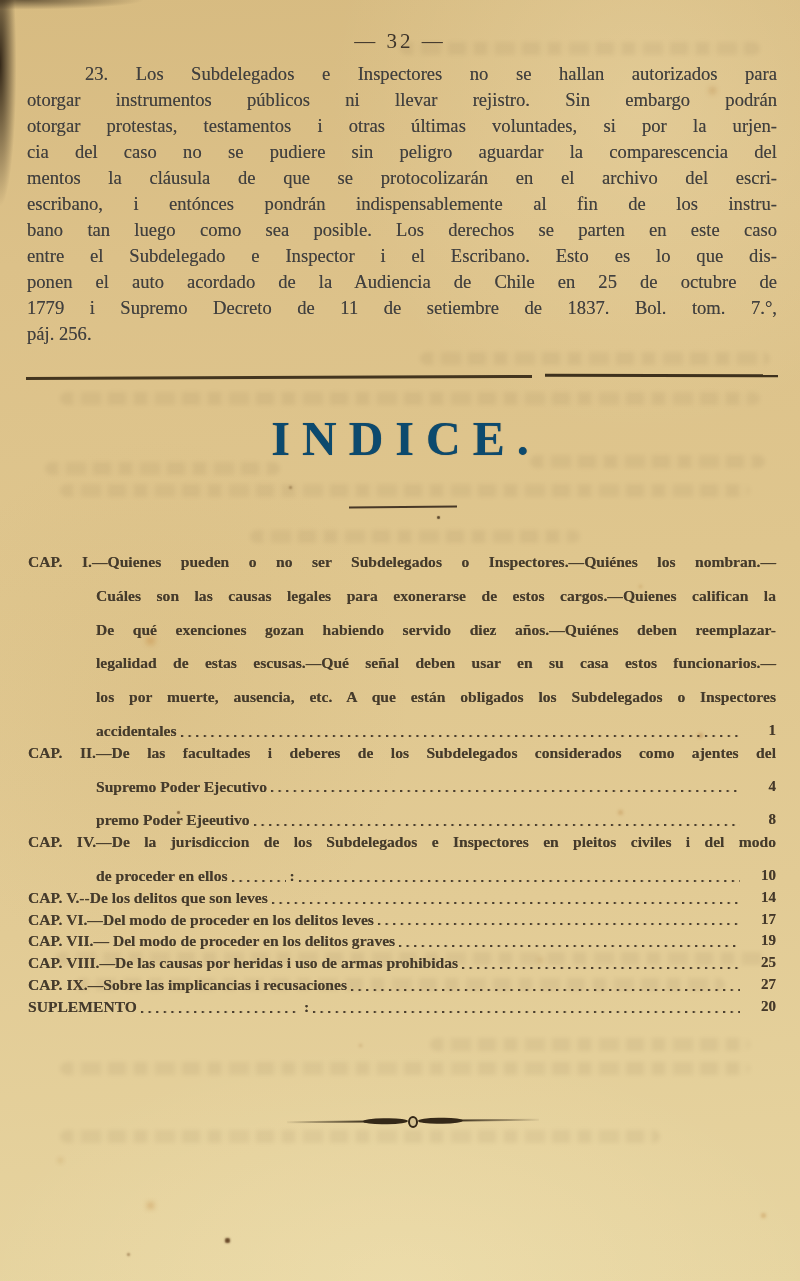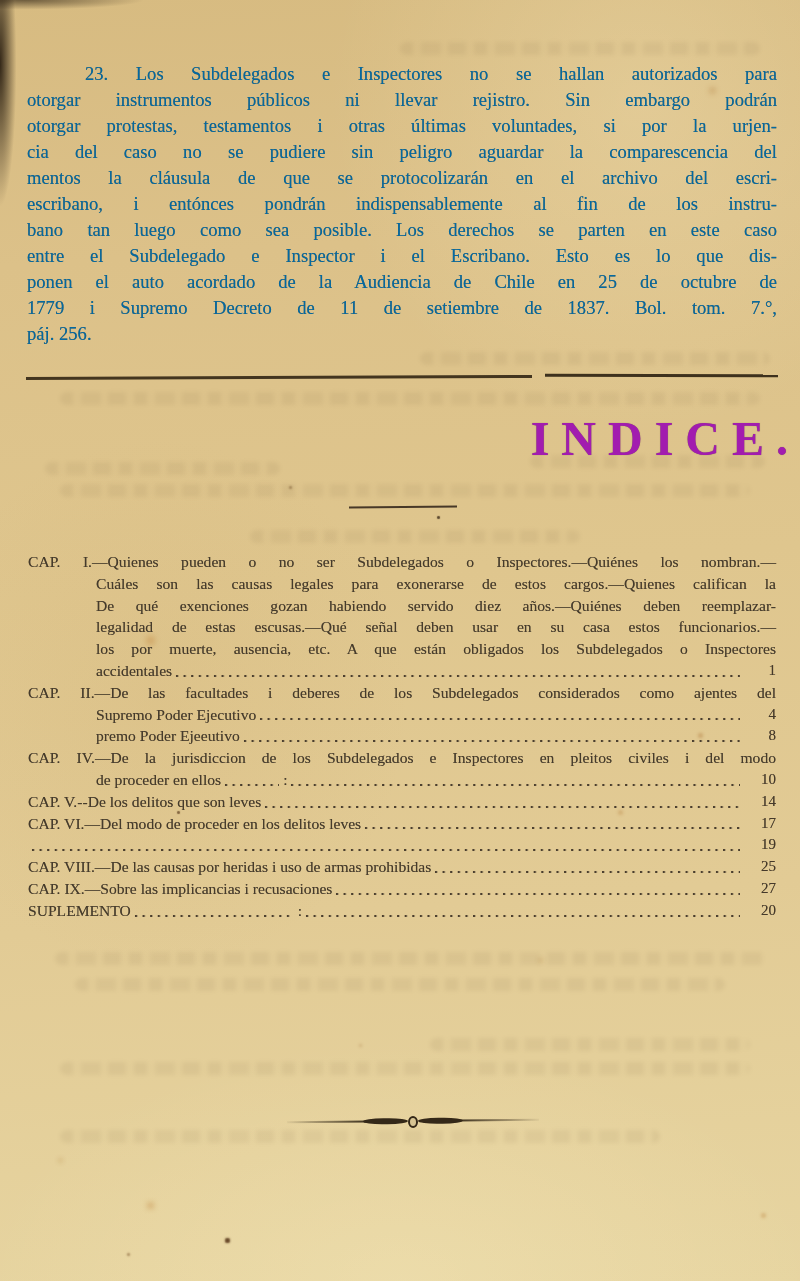--- a/index.html
+++ b/index.html
@@ -46,47 +46,48 @@
       360px 1045px 3px 1px rgba(160,110,55,0.30),
       763px 1215px 3px 2px rgba(185,130,60,0.35),
       60px 1160px 4px 2px rgba(180,130,65,0.25);
   }
   .folio {
     position:absolute; top:29px; left:0; right:0; text-align:center;
     font-size:21px; letter-spacing:3px; color:#3d342a;
   }
   .paragraph {
     position:absolute; top:61px; left:27px; width:750px;
-    font-size:18.6px; line-height:26px; color:#0369a1;
+    font-size:18.6px; line-height:26px; color:#404040;
     text-shadow:0 0 0.5px rgba(62,50,34,0.55);
   }
   .p-line { height:26px; text-align:justify; text-align-last:justify; text-justify:inter-word; }
   .p-line.first { padding-left:58px; }
   .p-line.last { text-align-last:left; }
 
   .rule-a { position:absolute; top:376px; left:26px; width:506px; height:2.6px;
             background:#43351f; transform:rotate(-0.25deg); }
   .rule-b { position:absolute; top:374px; left:545px; width:233px; height:2.9px;
             background:#3e311d; transform:rotate(0.12deg); }
 
   .indice {
-    position:absolute; top:411px; left:0; right:0; margin:0; text-align:right;
+    position:absolute; top:411px; left:0; right:0; margin:0; text-align:center;
     font-size:48px; font-weight:700; letter-spacing:12px; text-indent:12px;
-    color:#a21caf; text-shadow:0 0 0.8px rgba(50,40,28,0.6);
+    color:#0c4a6e; text-shadow:0 0 0.8px rgba(50,40,28,0.6);
   }
   .subrule { position:absolute; top:506px; left:349px; width:108px; height:2.4px;
              background:#473827; transform:rotate(-0.4deg); }
 
   .toc {
     position:absolute; top:551px; left:28px; width:748px;
     font-size:15.6px; line-height:21.8px; color:#453b2c;
     text-shadow:0 0 0.4px rgba(62,50,34,0.5);
+    font-weight:bold;
   }
   .t-line { text-align:justify; text-align-last:justify; text-justify:inter-word; }
-  .cont { padding-left:68px; }
+  .cont { padding-left:68px;margin-top:12px; }
   .t-last { display:flex; align-items:center; }
   .t-last .t-text { white-space:nowrap; }
   .leader {
     flex:1 1 auto; align-self:flex-end; height:12px; margin:0 4px 3px 3px;
     background-image:radial-gradient(circle at 2px 9px, #4a3e2e 1.15px, rgba(0,0,0,0) 1.55px);
     background-size:7.6px 12px; background-repeat:repeat-x;
   }
   .leader.fx55  { flex:0 0 55px; }
   .leader.fx160 { flex:0 0 160px; }
   .leader-mark { flex:0 0 auto; margin-bottom:0px; }
@@ -118,20 +119,21 @@
   <div class="ghost" style="left:45px;top:462px;width:235px;"></div>
   <div class="ghost" style="left:530px;top:455px;width:235px;"></div>
   <div class="ghost" style="left:60px;top:484px;width:690px;"></div>
   <div class="ghost" style="left:250px;top:530px;width:330px;"></div>
   <div class="ghost" style="left:55px;top:952px;width:710px;"></div>
   <div class="ghost" style="left:75px;top:978px;width:650px;"></div>
   <div class="ghost" style="left:430px;top:1038px;width:320px;"></div>
   <div class="ghost" style="left:60px;top:1062px;width:690px;"></div>
   <div class="ghost" style="left:60px;top:1130px;width:600px;"></div>
 
+  <div class="folio">— 32 —</div>
 
   <div class="paragraph">
     <div class="p-line first">23. Los Subdelegados e Inspectores no se hallan autorizados para</div>
     <div class="p-line">otorgar instrumentos públicos ni llevar rejistro. Sin embargo podrán</div>
     <div class="p-line">otorgar protestas, testamentos i otras últimas voluntades, si por la urjen-</div>
     <div class="p-line">cia del caso no se pudiere sin peligro aguardar la comparescencia del</div>
     <div class="p-line">mentos la cláusula de que se protocolizarán en el archivo del escri-</div>
     <div class="p-line">escribano, i entónces pondrán indispensablemente al fin de los instru-</div>
     <div class="p-line">bano tan luego como sea posible. Los derechos se parten en este caso</div>
     <div class="p-line">entre el Subdelegado e Inspector i el Escribano. Esto es lo que dis-</div>
@@ -200,20 +202,21 @@
     <div class="entry">
       <div class="t-last">
         <span class="t-text">CAP. VI.—Del modo de proceder en los delitos leves</span>
         <span class="leader"></span>
         <span class="pageno">17</span>
       </div>
     </div>
 
     <div class="entry">
       <div class="t-last">
+        <span class="t-text">CAP. VII.— Del modo de proceder en los delitos graves</span>
         <span class="leader"></span>
         <span class="pageno">19</span>
       </div>
     </div>
 
     <div class="entry">
       <div class="t-last">
         <span class="t-text">CAP. VIII.—De las causas por heridas i uso de armas prohibidas</span>
         <span class="leader"></span>
         <span class="pageno">25</span>

